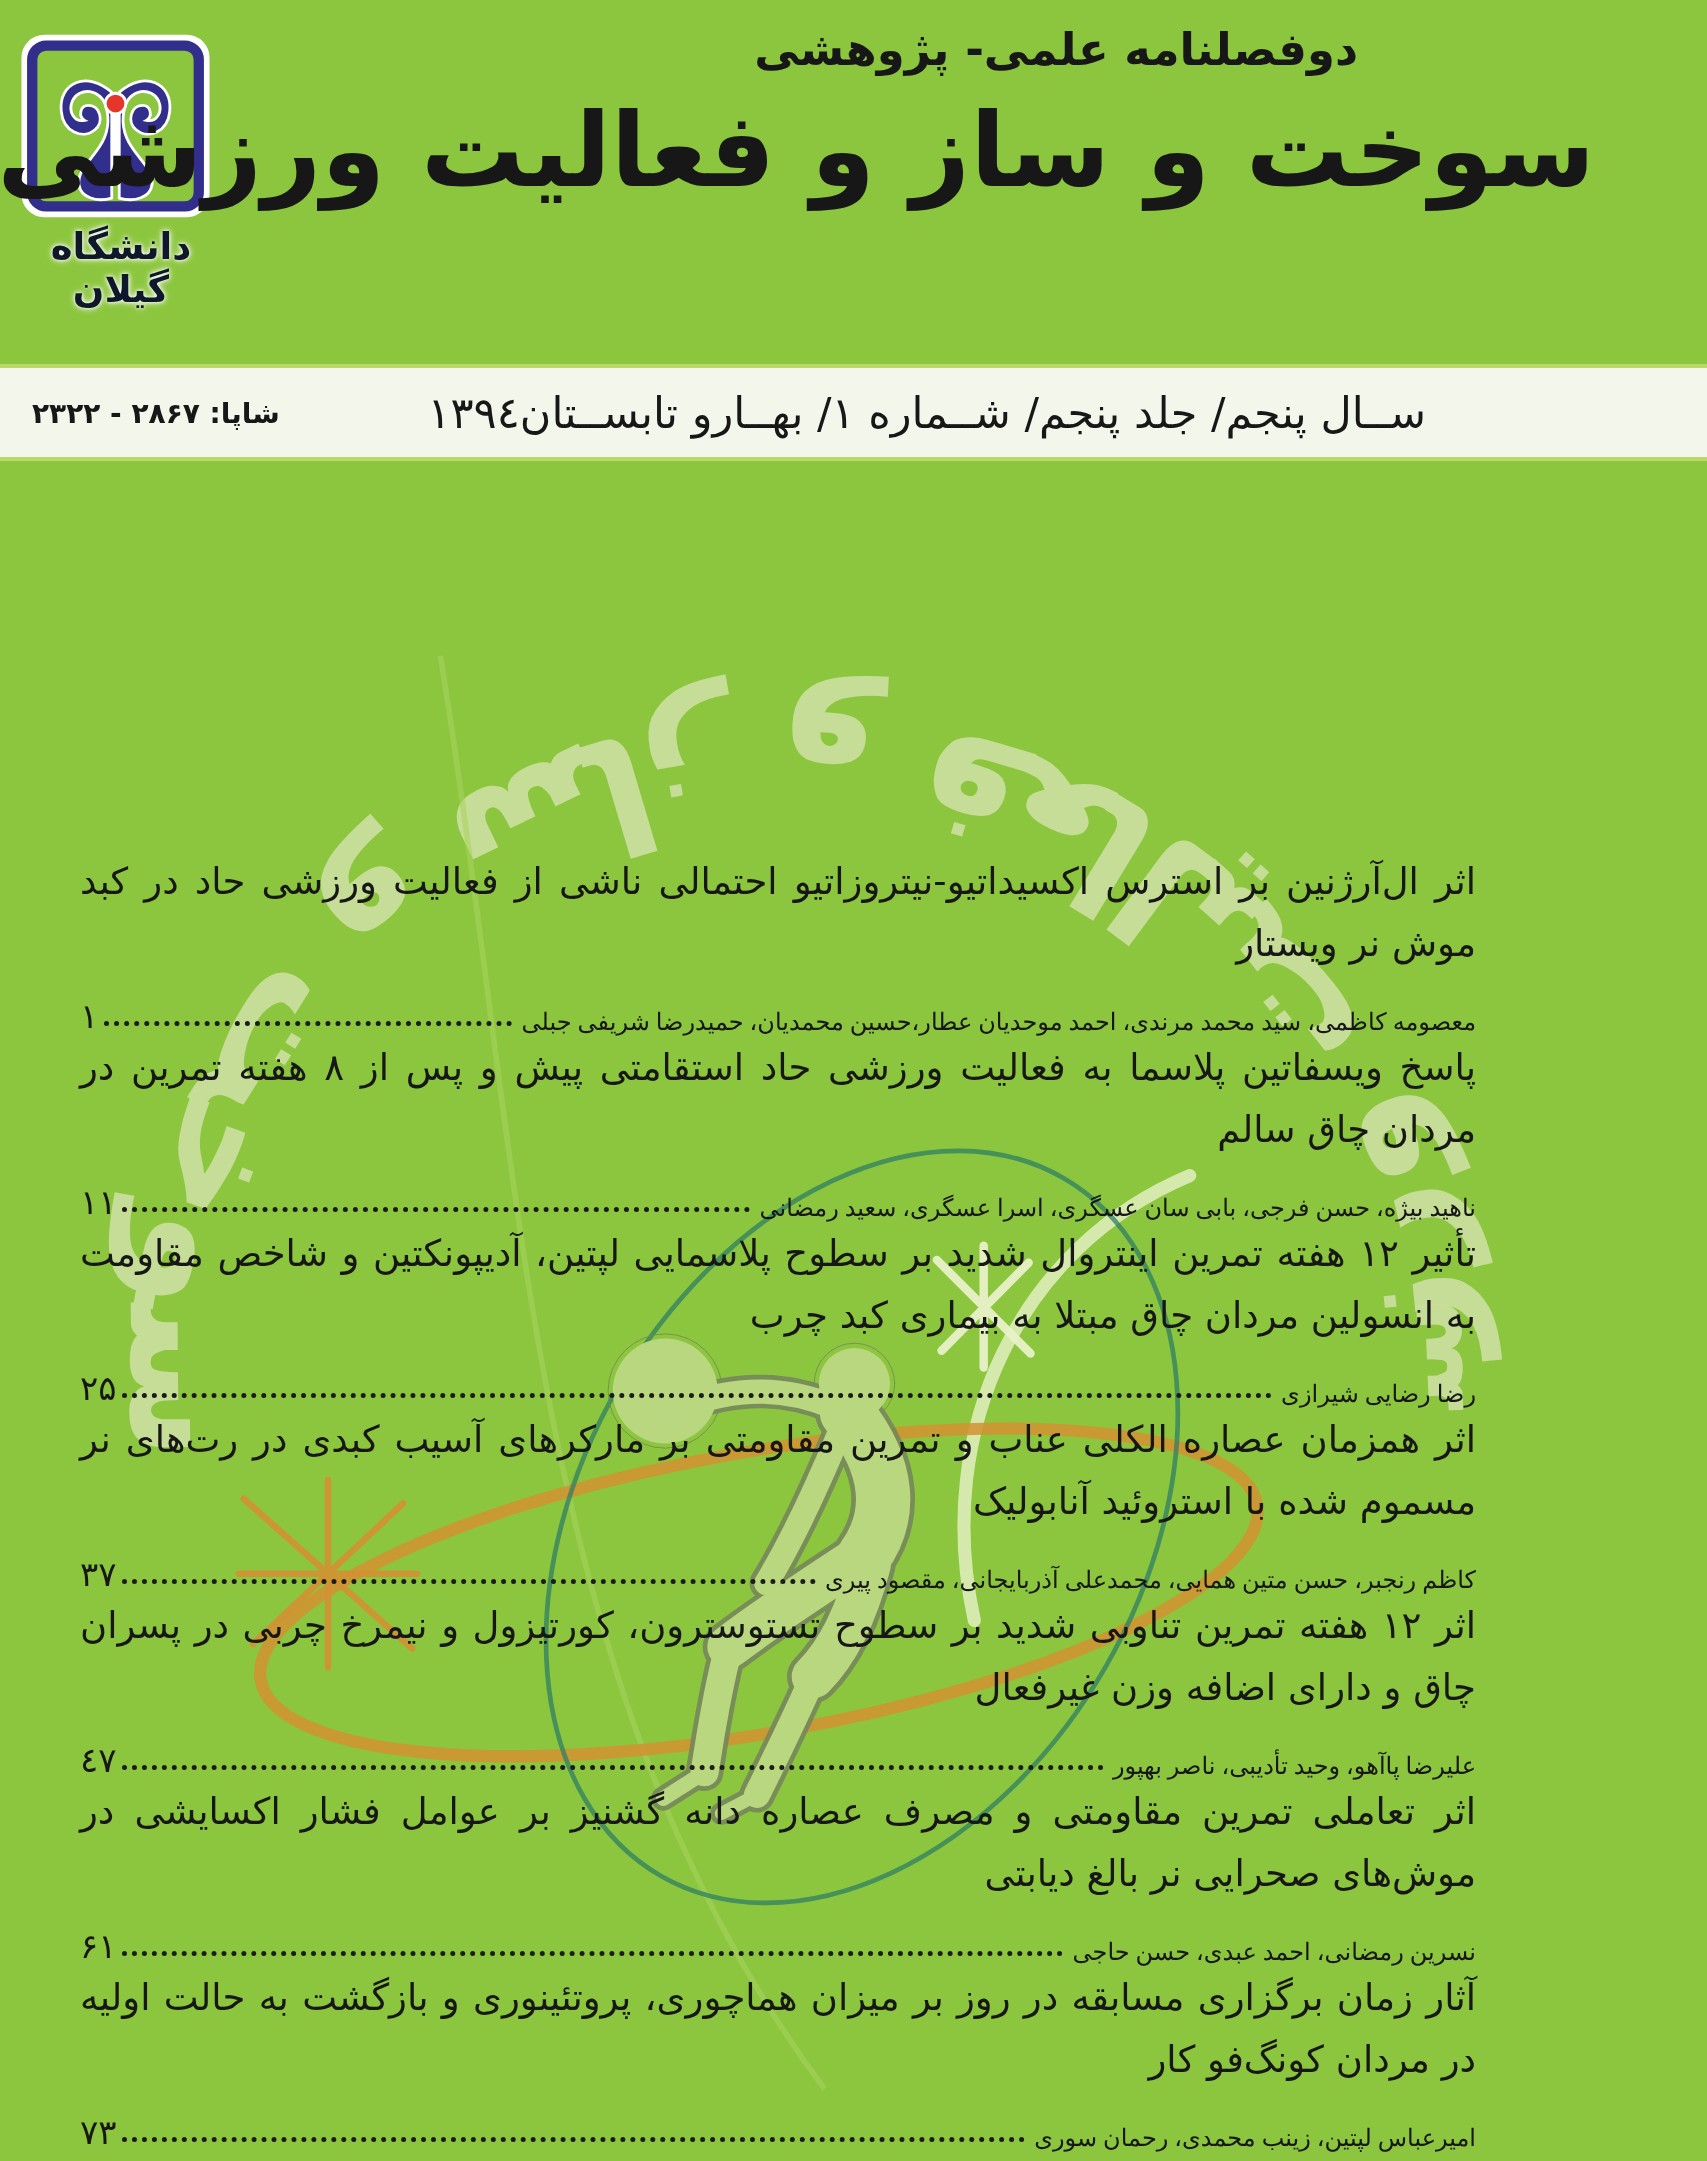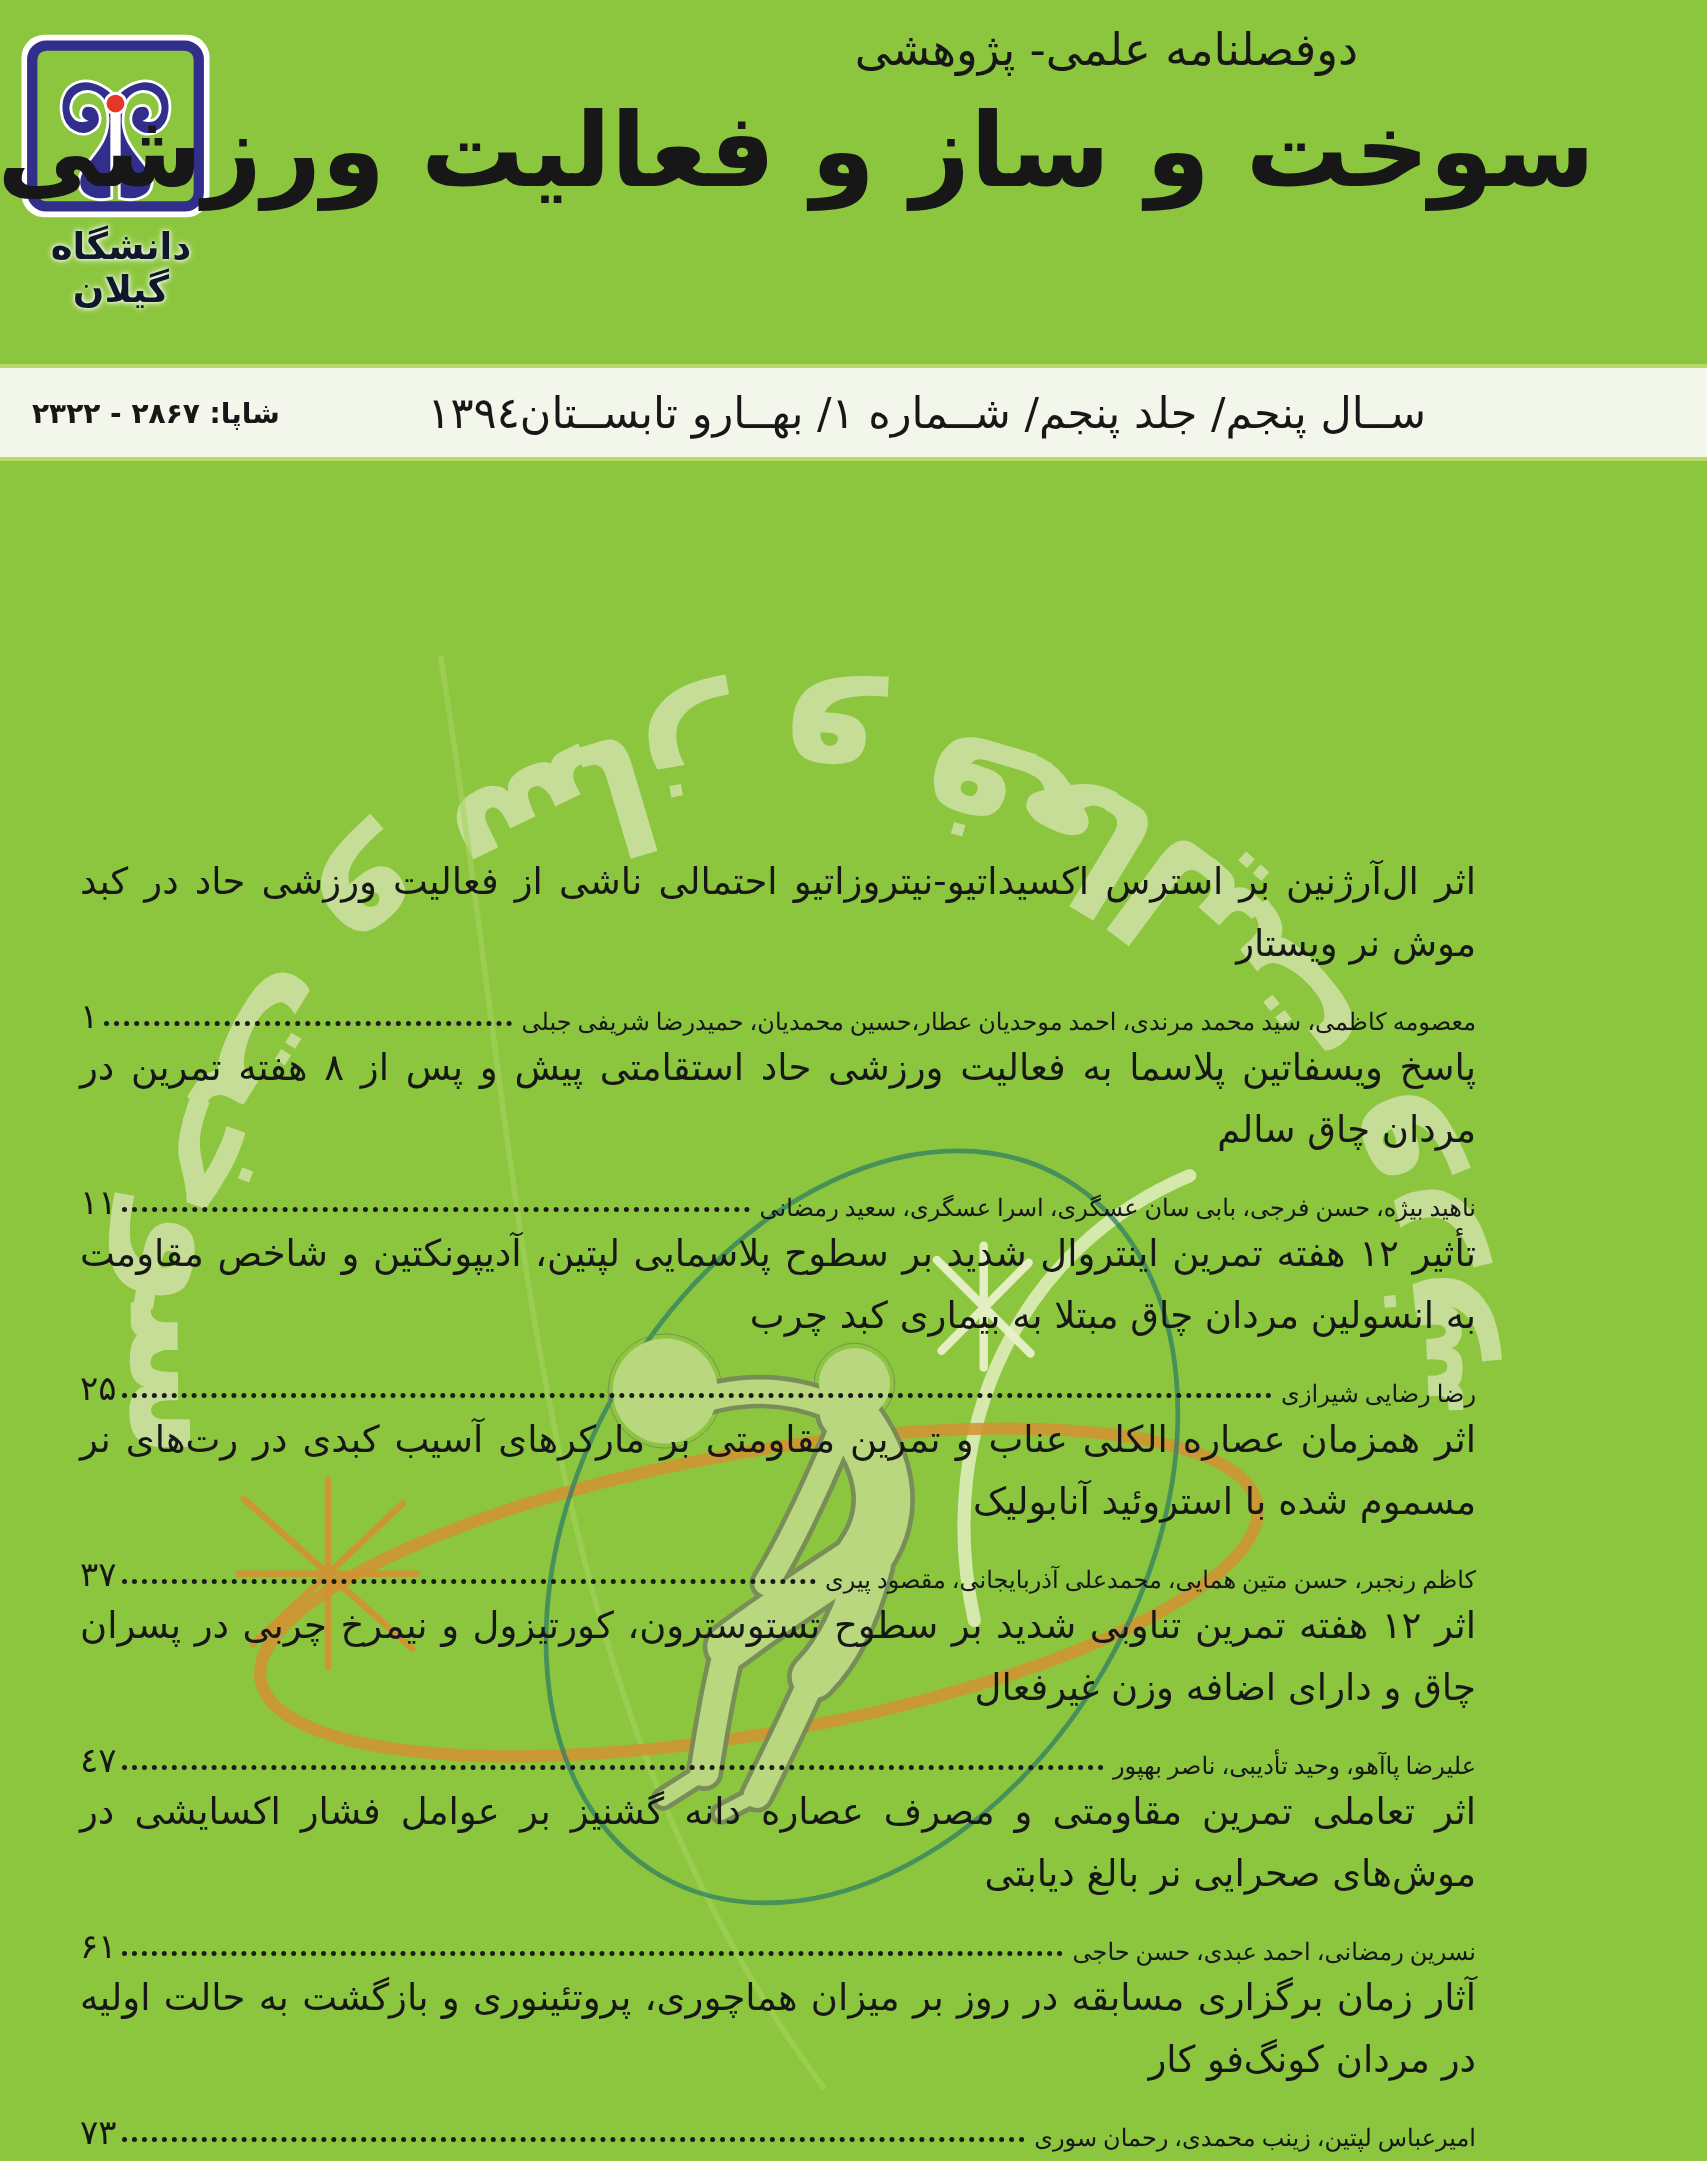--- a/index.html
+++ b/index.html
@@ -16,21 +16,21 @@
   #decor{position:absolute;inset:0;z-index:1;}
   
   .logo-block{position:absolute;left:20.6px;top:34px;width:189px;height:184px;z-index:3;}
   .uni-name{
     position:absolute;left:0;top:225px;width:242px;z-index:3;
     text-align:center;font-size:37px;font-weight:bold;color:#0f172a;
     text-shadow:0 0 3.7px #ffffff,0 0 7.5px #ffffff;
   }
   .subtitle{
     position:absolute;right:349px;top:22.5px;z-index:3;
-    font-size:45px;font-weight:normal;letter-spacing:0.9px;
+    font-size:45px;font-weight:bold;letter-spacing:0.9px;
   }
   .journal-title{
     position:absolute;right:112px;top:90px;z-index:3;
     font-size:103px;font-weight:bold;letter-spacing:1.9px;white-space:nowrap;
   }
   
   .issue-bar{
     position:absolute;left:0;right:0;top:364px;height:97px;z-index:3;
     background:#f3f6eb;
     border-top:4.7px solid #b9d868;

